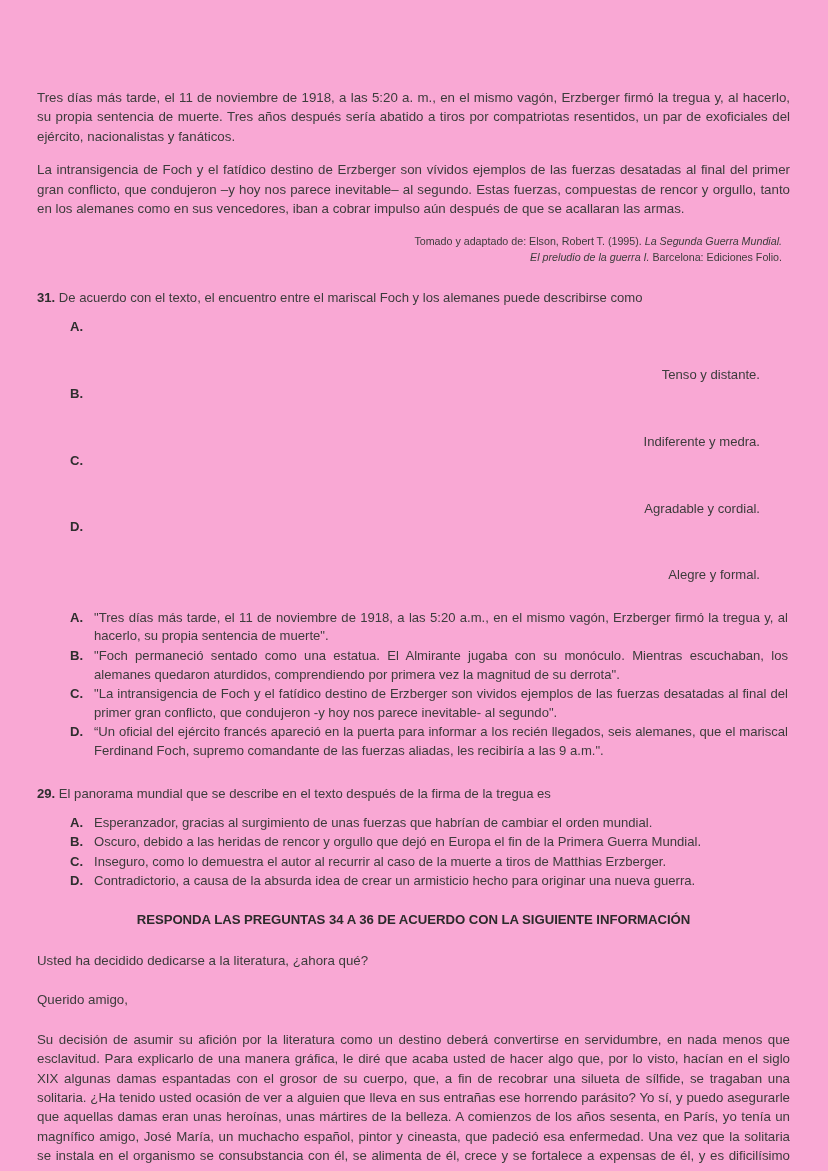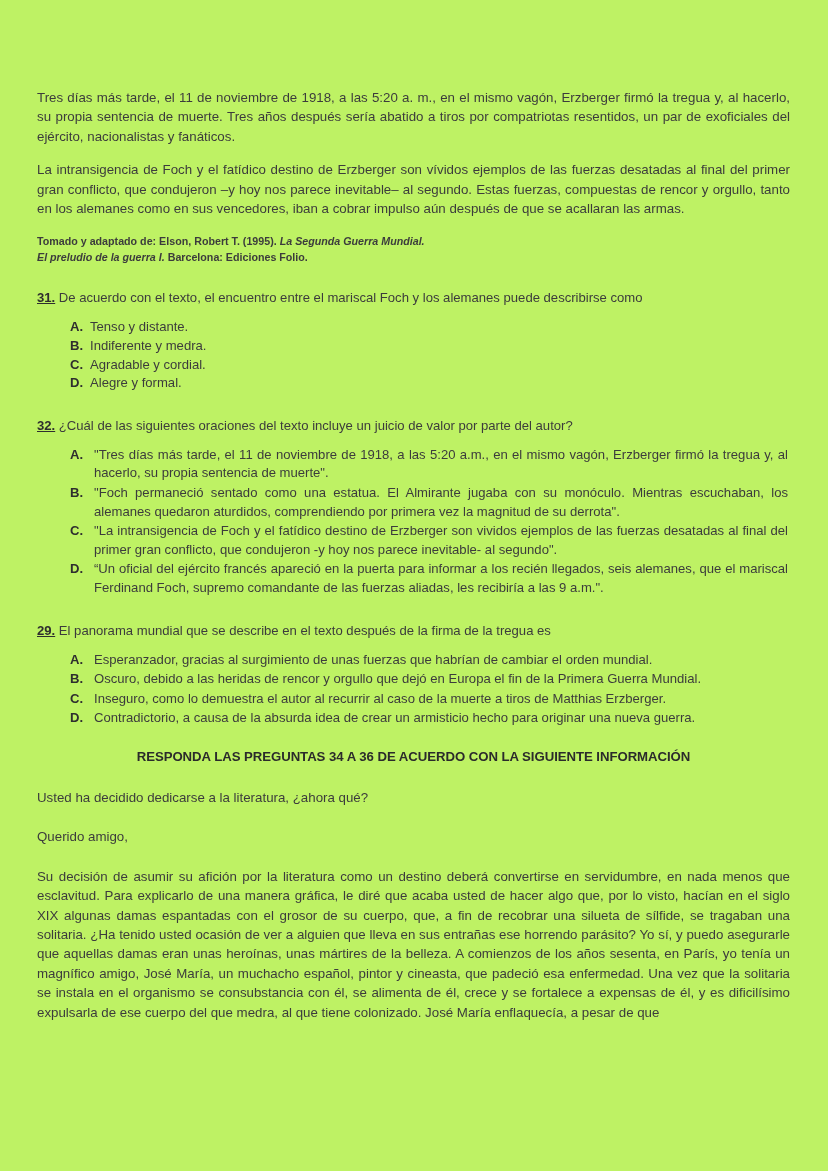--- a/index.html
+++ b/index.html
@@ -15,60 +15,59 @@
     color: #3a3a3a;
     -webkit-font-smoothing: antialiased;
     overflow: hidden;
   }
   .page {
     position: relative;
     width: 828px;
     height: 1171px;
     box-sizing: border-box;
     padding: 88px 38px 0 37px;
-    background: #bef264;
+    background: #f9a8d4;
   }
   .content {
     width: 753px;
   }
 
   
   .para {
     font-size: 13.3px;
     line-height: 19.4px;
     text-align: justify;
     margin: 0 0 14px 0;
     color: #3c3c3c;
   }
 
   
   .attribution {
     font-size: 10.7px;
     line-height: 15.5px;
-    color: #3c3c3c;
-    margin: 16px 0 0 0;
-    font-weight: bold;
+    text-align: right;
+    color: #3c3c3c;
+    margin: 16px 8px 0 0;
   }
   .attribution i { font-style: italic; }
 
   
   .question {
     margin-top: 24px;
   }
   .q-stem {
     font-size: 13.1px;
     line-height: 18px;
     color: #3c3c3c;
     padding-left: 0;
     text-indent: 0;
   }
   .q-stem .q-num {
     font-weight: bold;
     color: #2e2e2e;
-    text-decoration: underline;
   }
   .options {
     margin-top: 11px;
     padding: 0;
     list-style: none;
   }
   .option {
     display: flex;
     font-size: 13.1px;
     line-height: 18.6px;
@@ -85,21 +84,21 @@
   .option .opt-text {
     flex: 1 1 auto;
   }
 
   
   .options.compact {
     margin-left: 33px;
     width: 690px;
   }
   .options.compact .option { margin-bottom: 0px; }
-  .options.compact .opt-text { text-align: left; }
+  .options.compact .opt-text { text-align: right; margin-top: 48px; }
 
   
   .options.justified {
     margin-left: 33px;
     width: 718px;
   }
   .options.justified .opt-letter { width: 24px; }
   .options.justified .opt-text { text-align: justify; }
 
   
@@ -152,24 +151,20 @@
           <span class="opt-text">Agradable y cordial.</span>
         </li>
         <li class="option">
           <span class="opt-letter">D.</span>
           <span class="opt-text">Alegre y formal.</span>
         </li>
       </ul>
     </div>
 
     <div class="question">
-      <div class="q-stem">
-        <span class="q-num">32.</span>
-        <span>¿Cuál de las siguientes oraciones del texto incluye un juicio de valor por parte del autor?</span>
-      </div>
       <ul class="options justified">
         <li class="option">
           <span class="opt-letter">A.</span>
           <span class="opt-text">"Tres días más tarde, el 11 de noviembre de 1918, a las 5:20 a.m., en el mismo vagón, Erzberger firmó la tregua y, al hacerlo, su propia sentencia de muerte".</span>
         </li>
         <li class="option">
           <span class="opt-letter">B.</span>
           <span class="opt-text">"Foch permaneció sentado como una estatua. El Almirante jugaba con su monóculo. Mientras escuchaban, los alemanes quedaron aturdidos, comprendiendo por primera vez la magnitud de su derrota".</span>
         </li>
         <li class="option">

